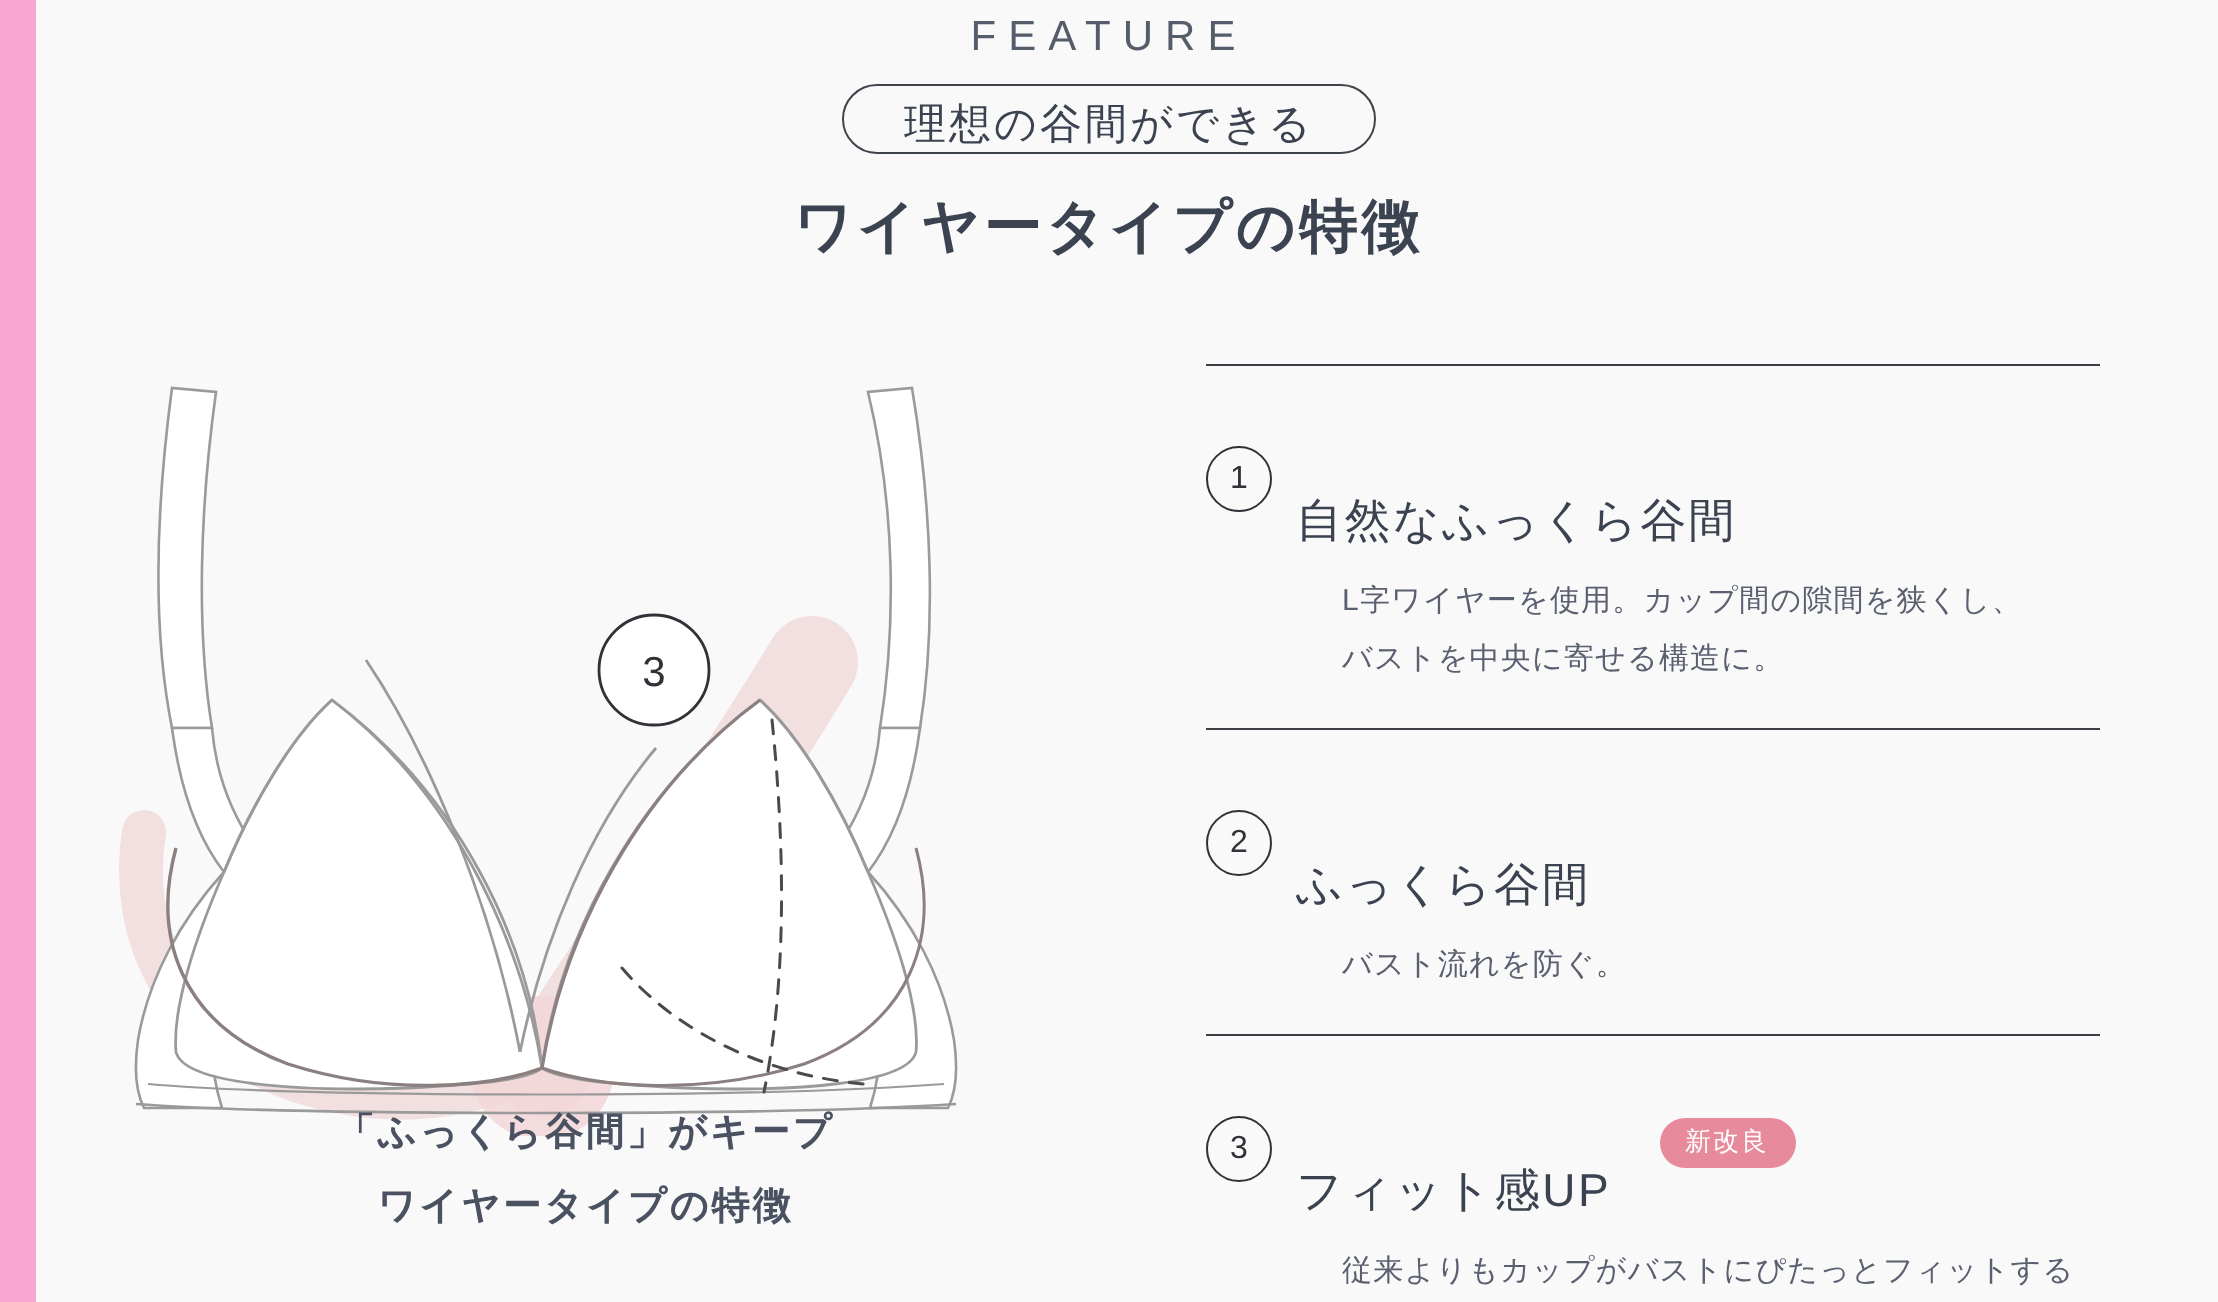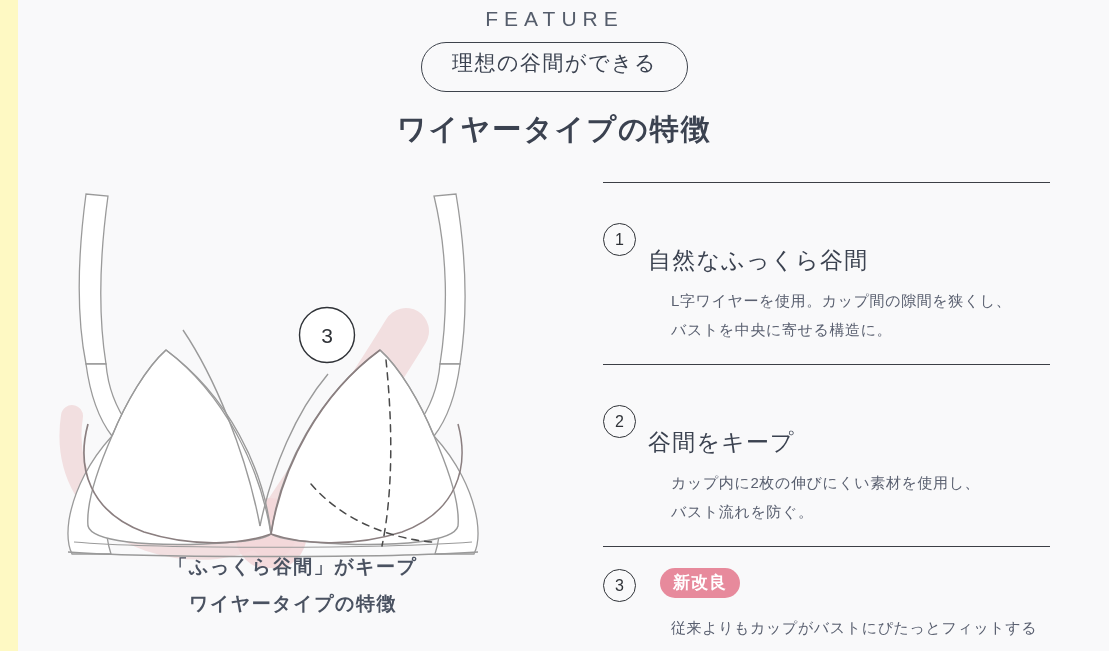--- a/index.html
+++ b/index.html
@@ -11,21 +11,21 @@
     width: 1109px;
     height: 651px;
     overflow: hidden;
     font-family: "Liberation Sans", "DejaVu Sans", sans-serif;
     color: #3b4250;
   }
   #page {
     position: relative;
     width: 893px;
     height: 651px;
-    background: #fef9c3;
+    background: #f9a8d4;
   }
   
   #panel {
     position: absolute;
     left: 18px;
     top: 0;
     width: 1091px;
     height: 651px;
     background: #f9f9fa;
   }
@@ -42,21 +42,21 @@
     margin-top: 6px;
     font-size: 21px;
     letter-spacing: 6px;
     color: #555d6b;
     font-weight: 400;
     line-height: 1.2;
   }
   #pill {
     display: inline-block;
     margin-top: 11px;
-    padding: 7px 30px 15px 30px;
+    padding: 7px 30px 0 30px;
     border: 1px solid #3e434c;
     border-radius: 999px;
     font-size: 21px;
     letter-spacing: 1.5px;
     color: #3b4250;
     background: transparent;
     line-height: 1.25;
   }
   #section-title {
     margin-top: 19px;
@@ -132,27 +132,26 @@
     line-height: 1.2;
     margin-top: 42px;
   }
   .badge {
     display: inline-block;
     margin-left: 12px;
     padding: 4px 13px 5px 13px;
     background: #e78a9c;
     color: #ffffff;
     border-radius: 999px;
-    font-size: 17px;
+    font-size: 13px;
     letter-spacing: 1px;
     line-height: 1.25;
     vertical-align: middle;
     position: relative;
     top: -3px;
-    font-weight: bold;
   }
   .feature-body {
     margin: 11px 0 0 68px;
     font-size: 15px;
     line-height: 1.95;
     letter-spacing: 0.6px;
     color: #5a6070;
   }
   .feature-body div { white-space: nowrap; }
 </style>
@@ -262,33 +261,33 @@
         <div>L字ワイヤーを使用。カップ間の隙間を狭くし、</div>
         <div>バストを中央に寄せる構造に。</div>
       </div>
     </div>
 
     <div class="divider"></div>
 
     <div class="feature">
       <div class="feature-head">
         <span class="num-circle">2</span>
-        <span class="feature-title">谷間をキープ</span>
+        <span class="feature-title">ふっくら谷間</span>
       </div>
       <div class="feature-body">
-        <div>カップ内に2枚の伸びにくい素材を使用し、</div>
         <div>バスト流れを防ぐ。</div>
       </div>
     </div>
 
     <div class="divider"></div>
 
     <div class="feature">
       <div class="feature-head">
         <span class="num-circle">3</span>
+        <span class="feature-title">フィット感UP</span>
         <span class="badge">新改良</span>
       </div>
       <div class="feature-body">
         <div>従来よりもカップがバストにぴたっとフィットする</div>
       </div>
     </div>
 
   </div>
 </div>
 

